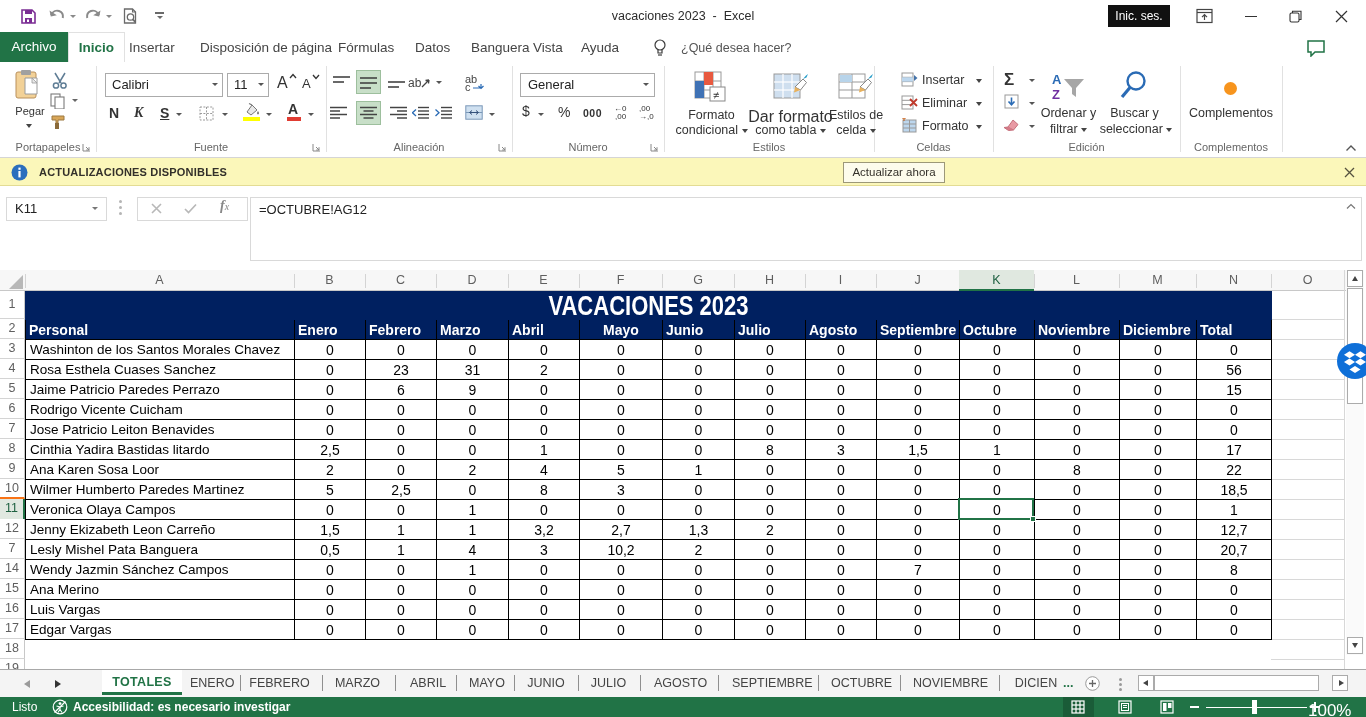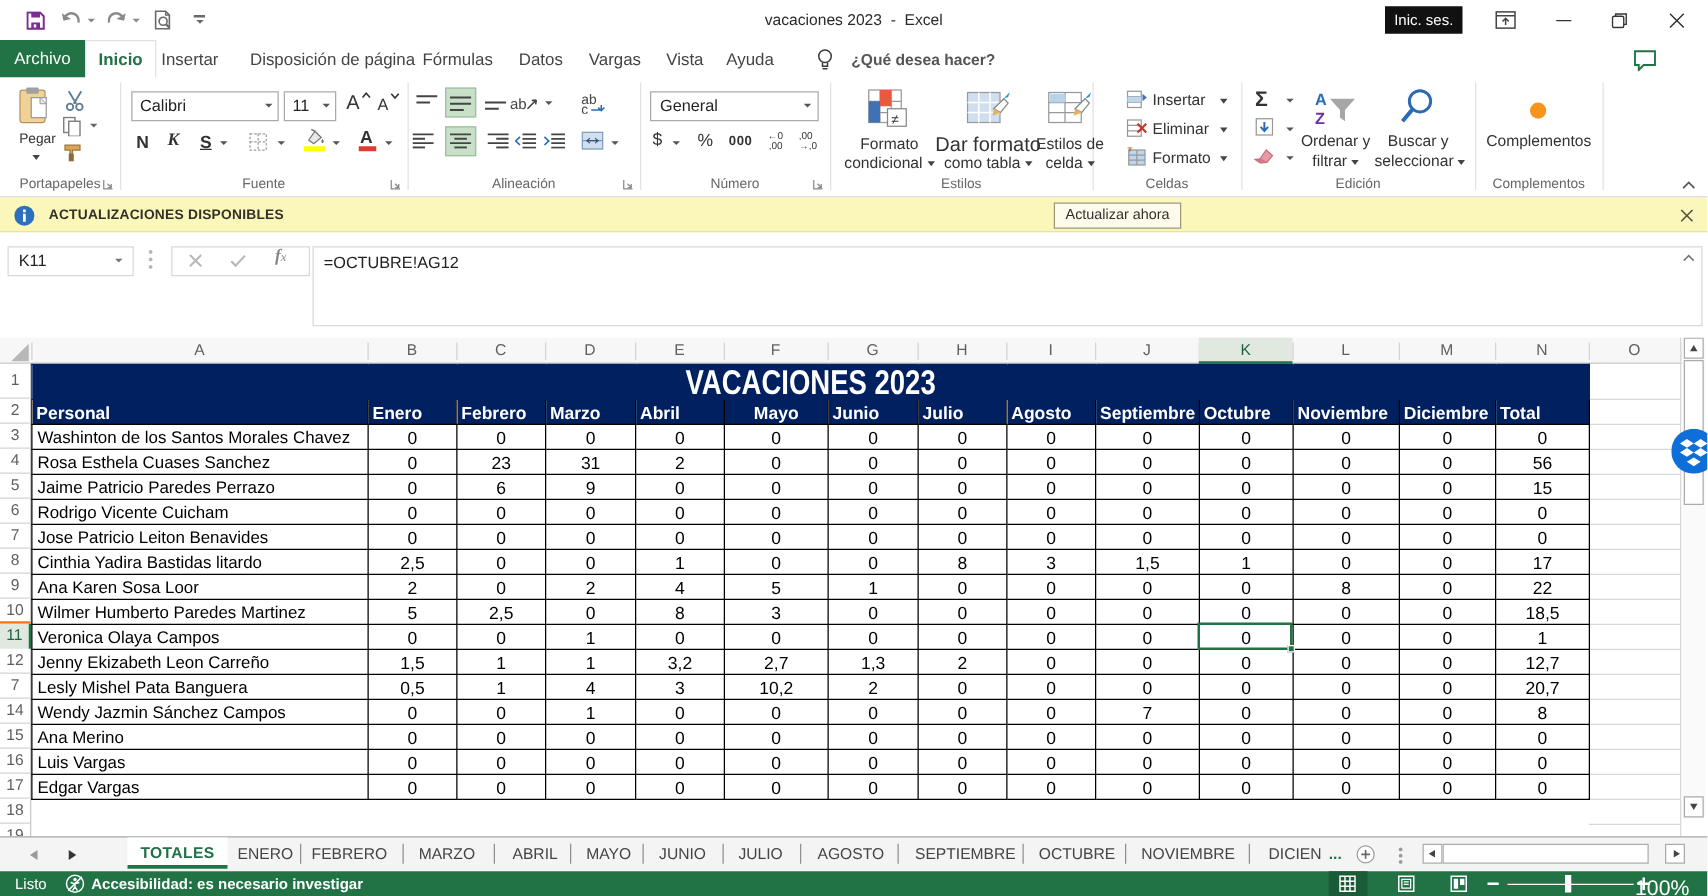--- a/index.html
+++ b/index.html
@@ -67,30 +67,30 @@
     </svg>
   </div>
 
   <div class="abs" id="menubar" style="left:0;top:32px;width:1366px;height:30px;background:#fff;font-size:13.5px;color:#444;">
     <div class="abs" style="left:0;top:0;width:68px;height:30px;background:#217346;color:#fff;text-align:center;line-height:30px;">Archivo</div>
     <div class="abs" style="left:68px;top:0;width:57px;height:30px;background:#fff;border:1px solid #e1e1e1;border-bottom:none;color:#217346;text-align:center;line-height:29px;font-weight:bold;">Inicio</div>
     <div class="abs" style="left:129px;top:8px;">Insertar</div>
     <div class="abs" style="left:200px;top:8px;">Disposición de página</div>
     <div class="abs" style="left:338px;top:8px;">Fórmulas</div>
     <div class="abs" style="left:415px;top:8px;">Datos</div>
-    <div class="abs" style="left:471px;top:8px;">Vargas</div>
+    <div class="abs" style="left:471px;top:8px;">Banguera</div>
     <div class="abs" style="left:533px;top:8px;">Vista</div>
     <div class="abs" style="left:581px;top:8px;">Ayuda</div>
 
     <svg class="abs" style="left:653px;top:6px;" width="14" height="19" viewBox="0 0 14 19">
       <circle cx="7" cy="7" r="5" fill="none" stroke="#3b3b3b" stroke-width="1.2"></circle>
       <path d="M5 12 L5 15 L9 15 L9 12" fill="none" stroke="#3b3b3b" stroke-width="1.2"></path>
       <line x1="5" y1="17" x2="9" y2="17" stroke="#3b3b3b" stroke-width="1.2"></line>
     </svg>
-    <div class="abs" style="left:681px;top:9px;font-size:12.5px;color:#555;font-weight:bold;">¿Qué desea hacer?</div>
+    <div class="abs" style="left:681px;top:9px;font-size:12.5px;color:#555;">¿Qué desea hacer?</div>
 
     <svg class="abs" style="left:1306px;top:7px;" width="20" height="18" viewBox="0 0 20 18">
       <path d="M2 2 h16 v11 h-9 l-4 4 v-4 h-3 z" fill="none" stroke="#217346" stroke-width="1.5"></path>
     </svg>
   </div>
 
   <div class="abs" id="ribbon" style="left:0;top:62px;width:1366px;height:96px;background:#fff;border-bottom:1px solid #d5d5d5;">
 
     <div class="abs" style="left:96px;top:4px;width:1px;height:86px;background:#e1e1e1;"></div>
     <div class="abs" style="left:326px;top:4px;width:1px;height:86px;background:#e1e1e1;"></div>

